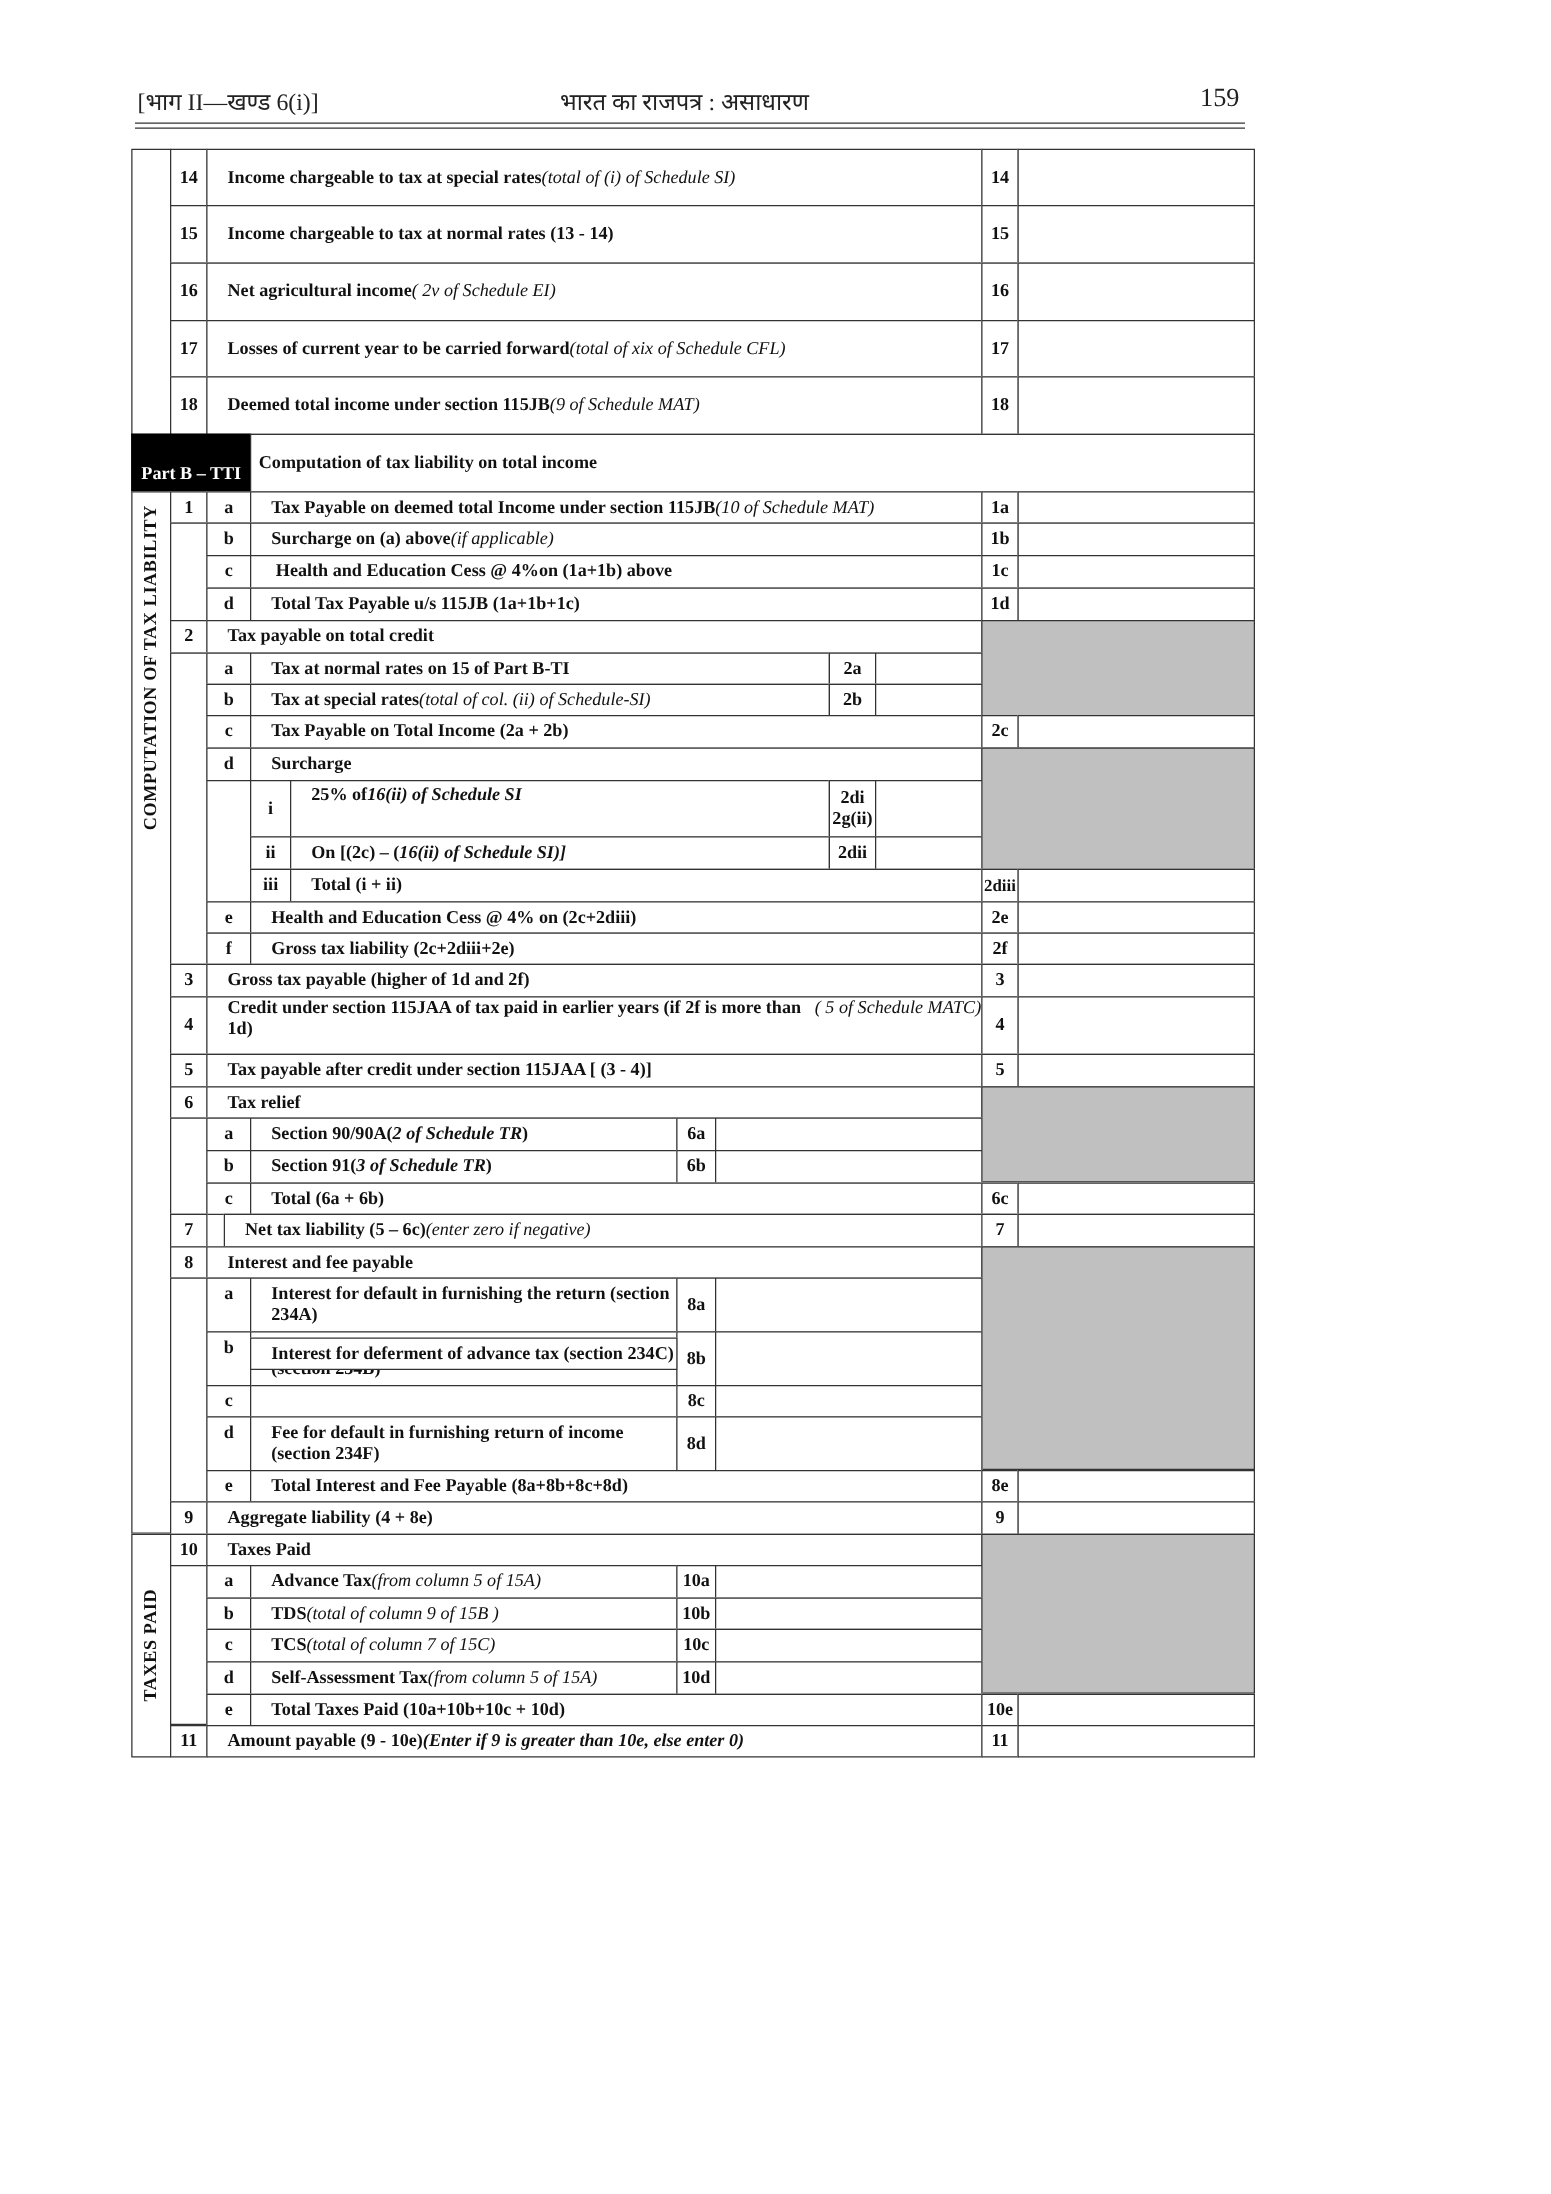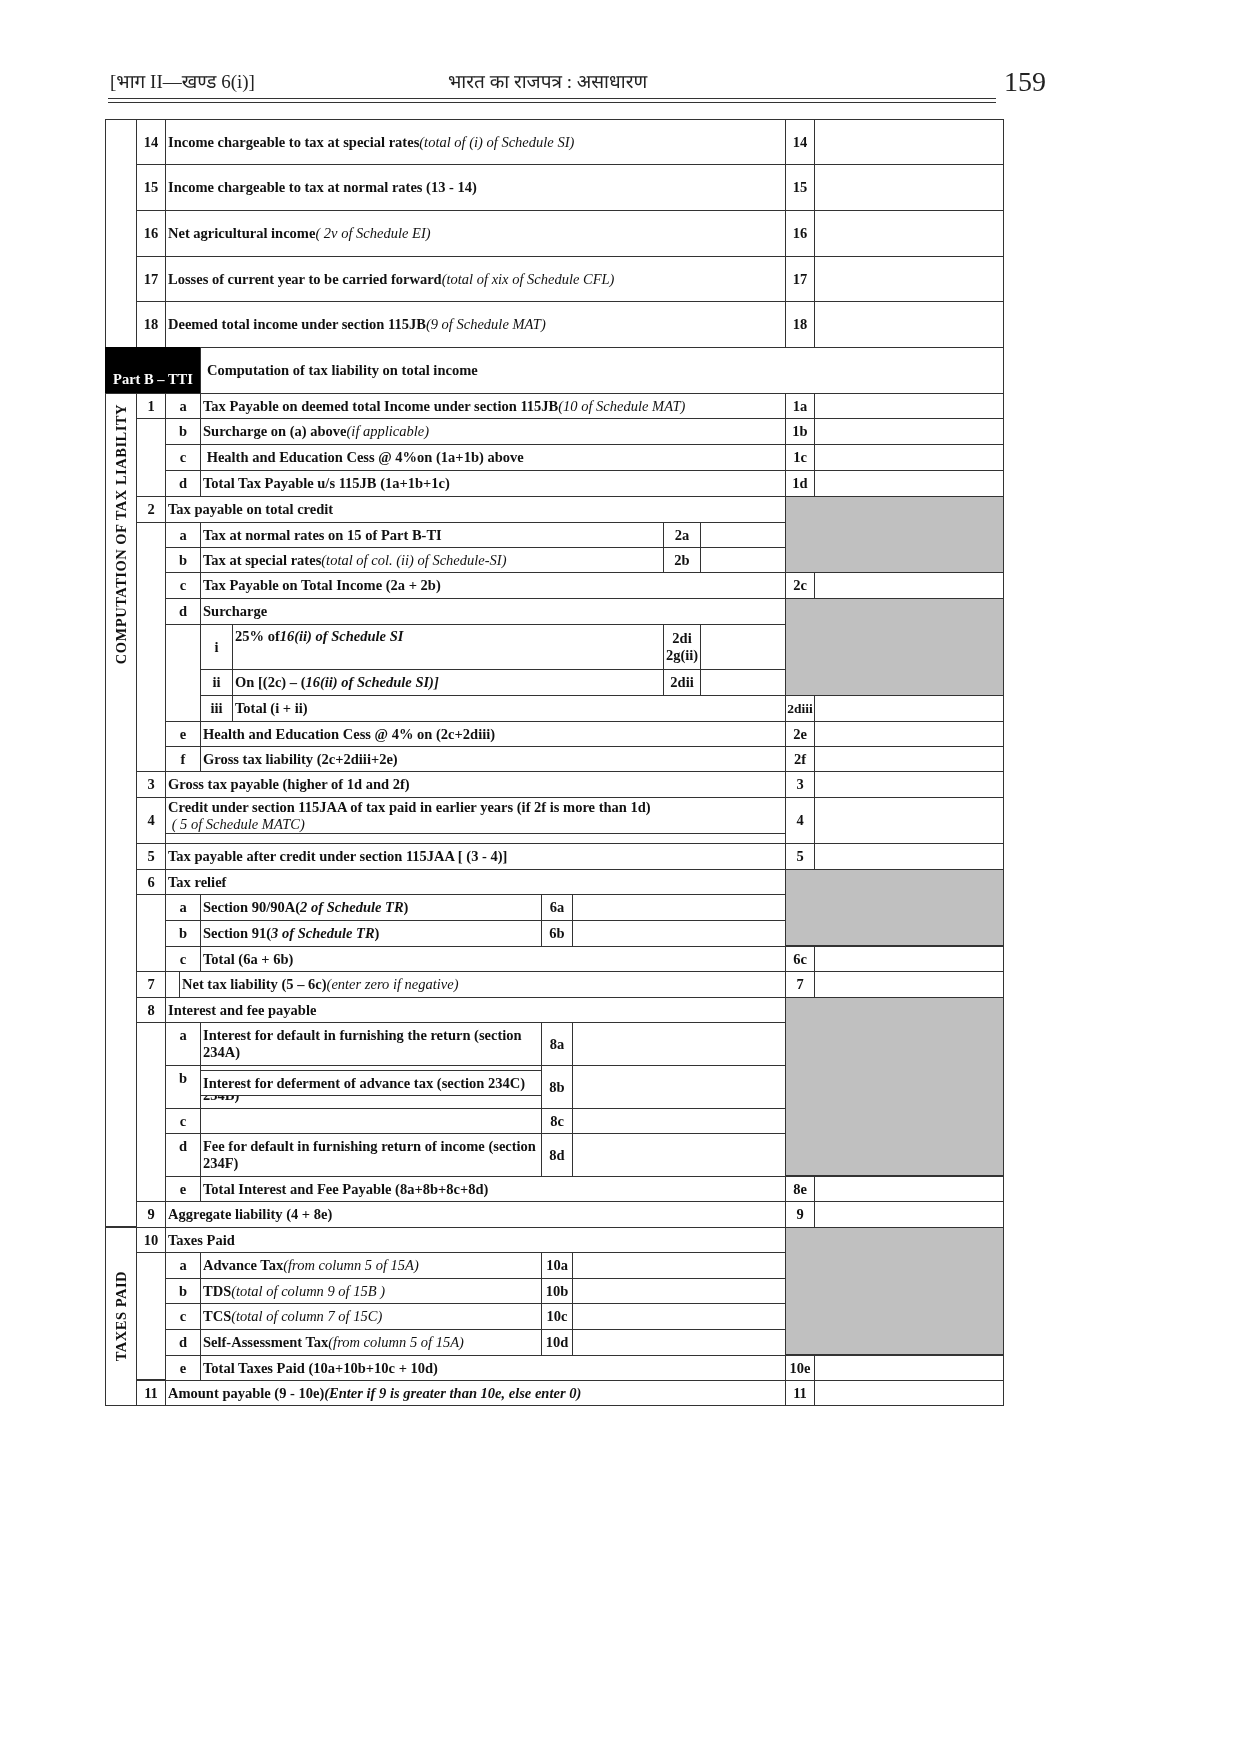--- a/index.html
+++ b/index.html
@@ -2,34 +2,34 @@
 <html><head>
 <meta charset="utf-8">
 <style>
   html,body{margin:0;padding:0;background:#fff;}
   body{width:1241px;height:1755px;position:relative;overflow:hidden;font-family:"Liberation Serif","DejaVu Serif",serif;color:#111;}
   .hdr{position:absolute;top:68px;font-size:19px;color:#222;}
   .rule1{position:absolute;left:108px;width:888px;top:98px;height:0;border-top:1.5px solid #333;}
   .rule2{position:absolute;left:108px;width:888px;top:102px;height:0;border-top:1.5px solid #333;}
   .c{position:absolute;box-sizing:border-box;border:1px solid #333;background:#fff;font-size:14.5px;font-weight:bold;line-height:17px;display:flex;align-items:center;}
   .c.ctr{justify-content:center;text-align:center;}
-  .c.txt{padding-left:2px;}
+  .c.txt{padding-left:16px;}
   .c.tall{align-items:flex-start;padding-top:8px;}
   .grey{background:#c0c0c0;}
   .black{background:#000;color:#fff;}
   .it{font-style:italic;font-weight:normal;}
   .vert{writing-mode:vertical-rl;transform:rotate(180deg);font-size:14.5px;font-weight:bold;letter-spacing:0.5px;}
   .valbox{cursor:text;}
 </style>
 </head>
 <body>
 
 <div class="hdr" style="left:110px">[भाग II—खण्ड 6(i)]</div>
 <div class="hdr" style="left:448px">भारत का राजपत्र : असाधारण</div>
-<div class="hdr" style="left:1004px;font-size:28px;top:66px">159</div>
+<div class="hdr" style="left:960px;font-size:21px;top:66px">159</div>
 <div class="rule1"></div>
 <div class="rule2"></div>
 
 <div id="form">
 
   <div class="c" style="left:105px;top:119px;width:32px;height:229px"></div>
 
   <div class="c ctr" style="left:136px;top:119px;width:30px;height:46px">14</div>
   <div class="c txt" style="left:165px;top:119px;width:621px;height:46px">
       <span>Income chargeable to tax at special rates </span>
@@ -167,21 +167,21 @@
   <div class="c txt" style="left:200px;top:746px;width:586px;height:26px">Gross tax liability (2c+2diii+2e)</div>
   <div class="c ctr" style="left:785px;top:746px;width:30px;height:26px">2f</div>
   <div class="c valbox" style="left:814px;top:746px;width:190px;height:26px"></div>
 
   <div class="c ctr" style="left:136px;top:771px;width:30px;height:27px">3</div>
   <div class="c txt" style="left:165px;top:771px;width:621px;height:27px">Gross tax payable (higher of 1d and 2f)</div>
   <div class="c ctr" style="left:785px;top:771px;width:30px;height:27px">3</div>
   <div class="c valbox" style="left:814px;top:771px;width:190px;height:27px"></div>
 
   <div class="c ctr" style="left:136px;top:797px;width:30px;height:47px">4</div>
-  <div class="c txt" style="left:165px;top:797px;width:621px;height:37px;flex-direction:column;align-items:flex-start;justify-content:center">
+  <div class="c txt" style="left:165px;top:797px;width:621px;height:47px;flex-direction:row;align-items:flex-start;justify-content:center">
       <span>Credit under section 115JAA of tax paid in earlier years (if 2f is more than 1d)</span>
       <span class="it" style="white-space:pre"> ( 5 of Schedule MATC)</span>
     </div>
   <div class="c ctr" style="left:785px;top:797px;width:30px;height:47px">4</div>
   <div class="c valbox" style="left:814px;top:797px;width:190px;height:47px"></div>
 
   <div class="c ctr" style="left:136px;top:843px;width:30px;height:27px">5</div>
   <div class="c txt" style="left:165px;top:843px;width:621px;height:27px">Tax payable after credit under section 115JAA [ (3 - 4)]</div>
   <div class="c ctr" style="left:785px;top:843px;width:30px;height:27px">5</div>
   <div class="c valbox" style="left:814px;top:843px;width:190px;height:27px"></div>

